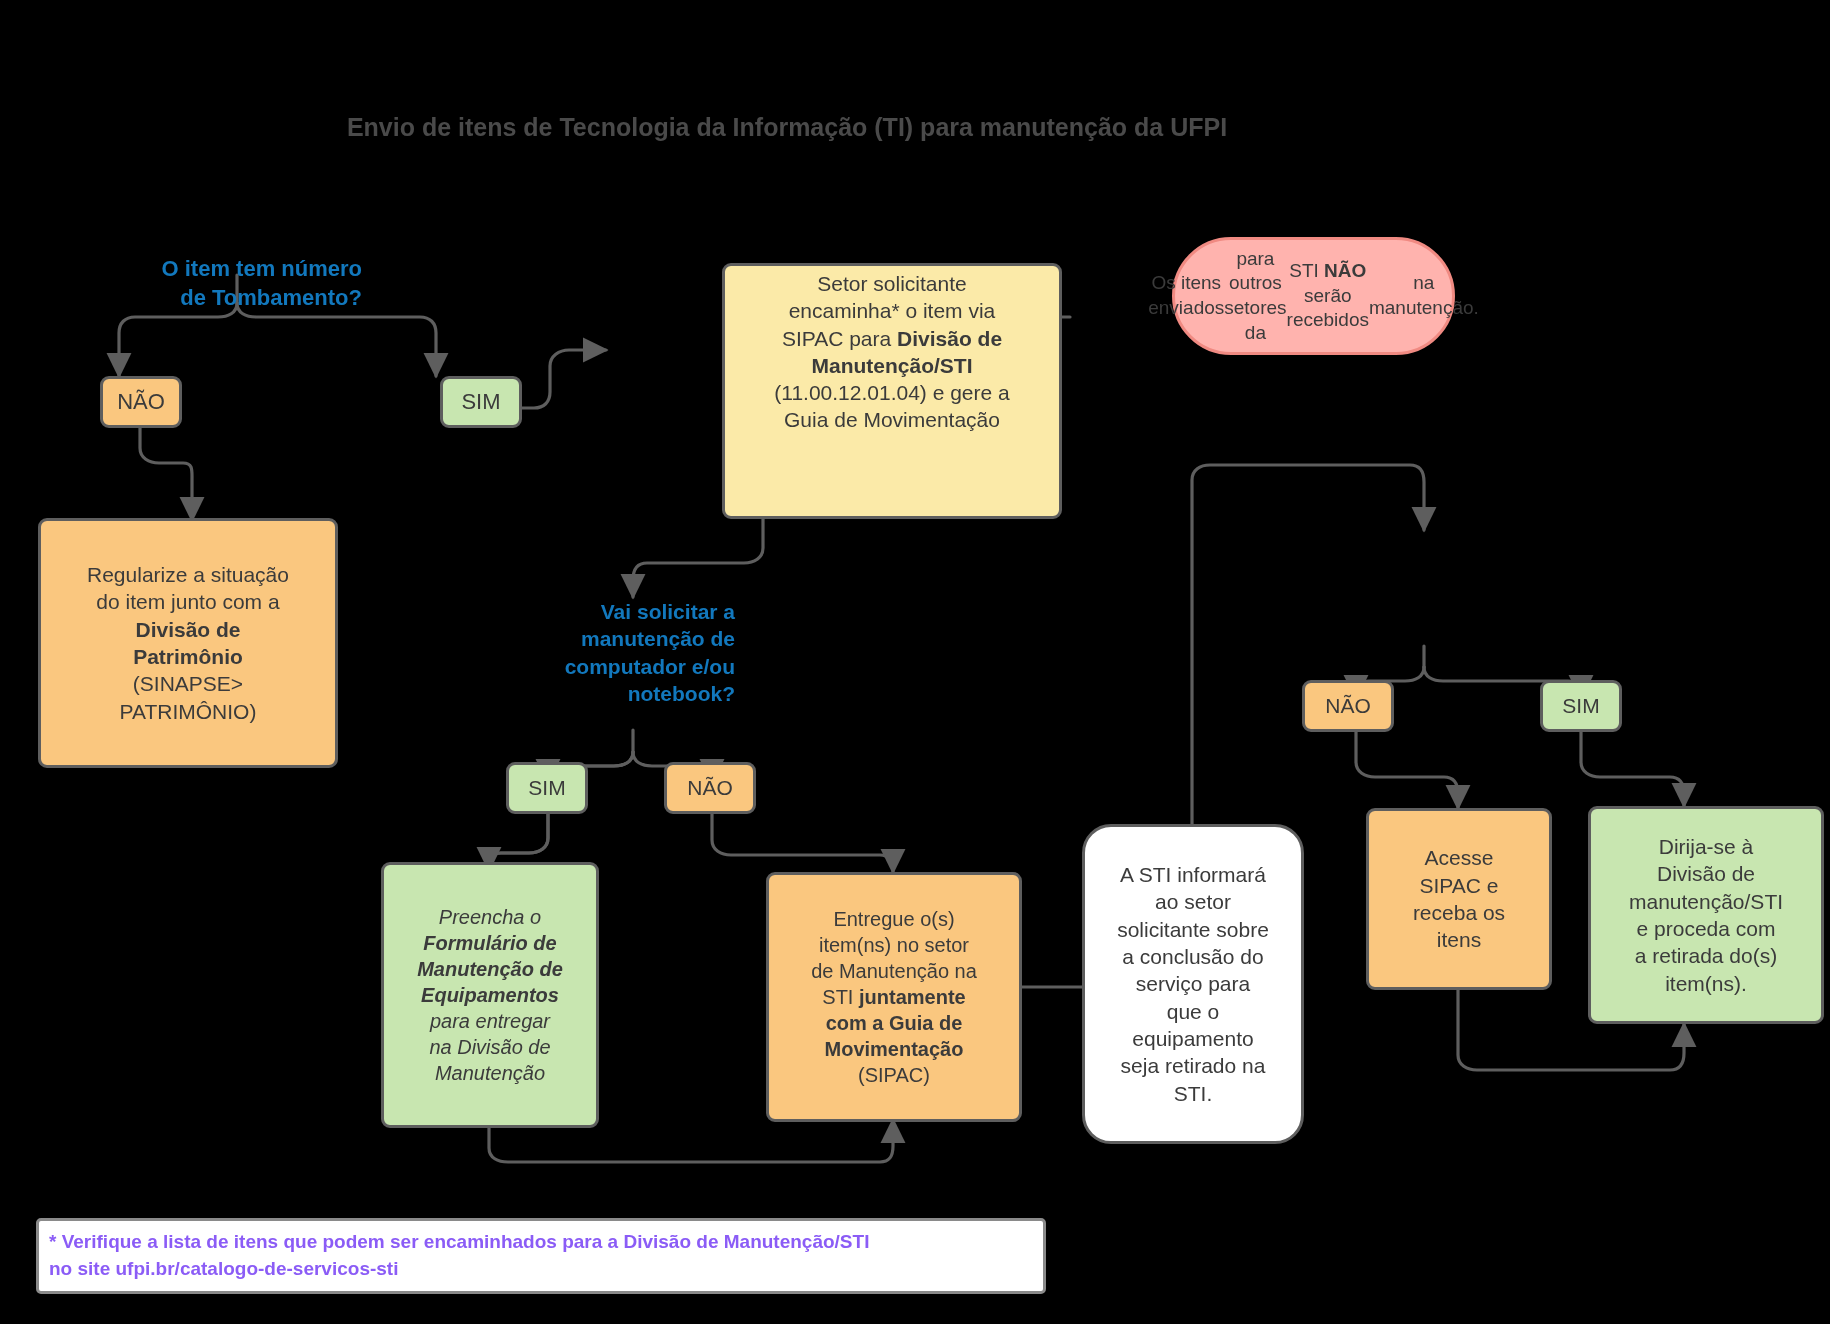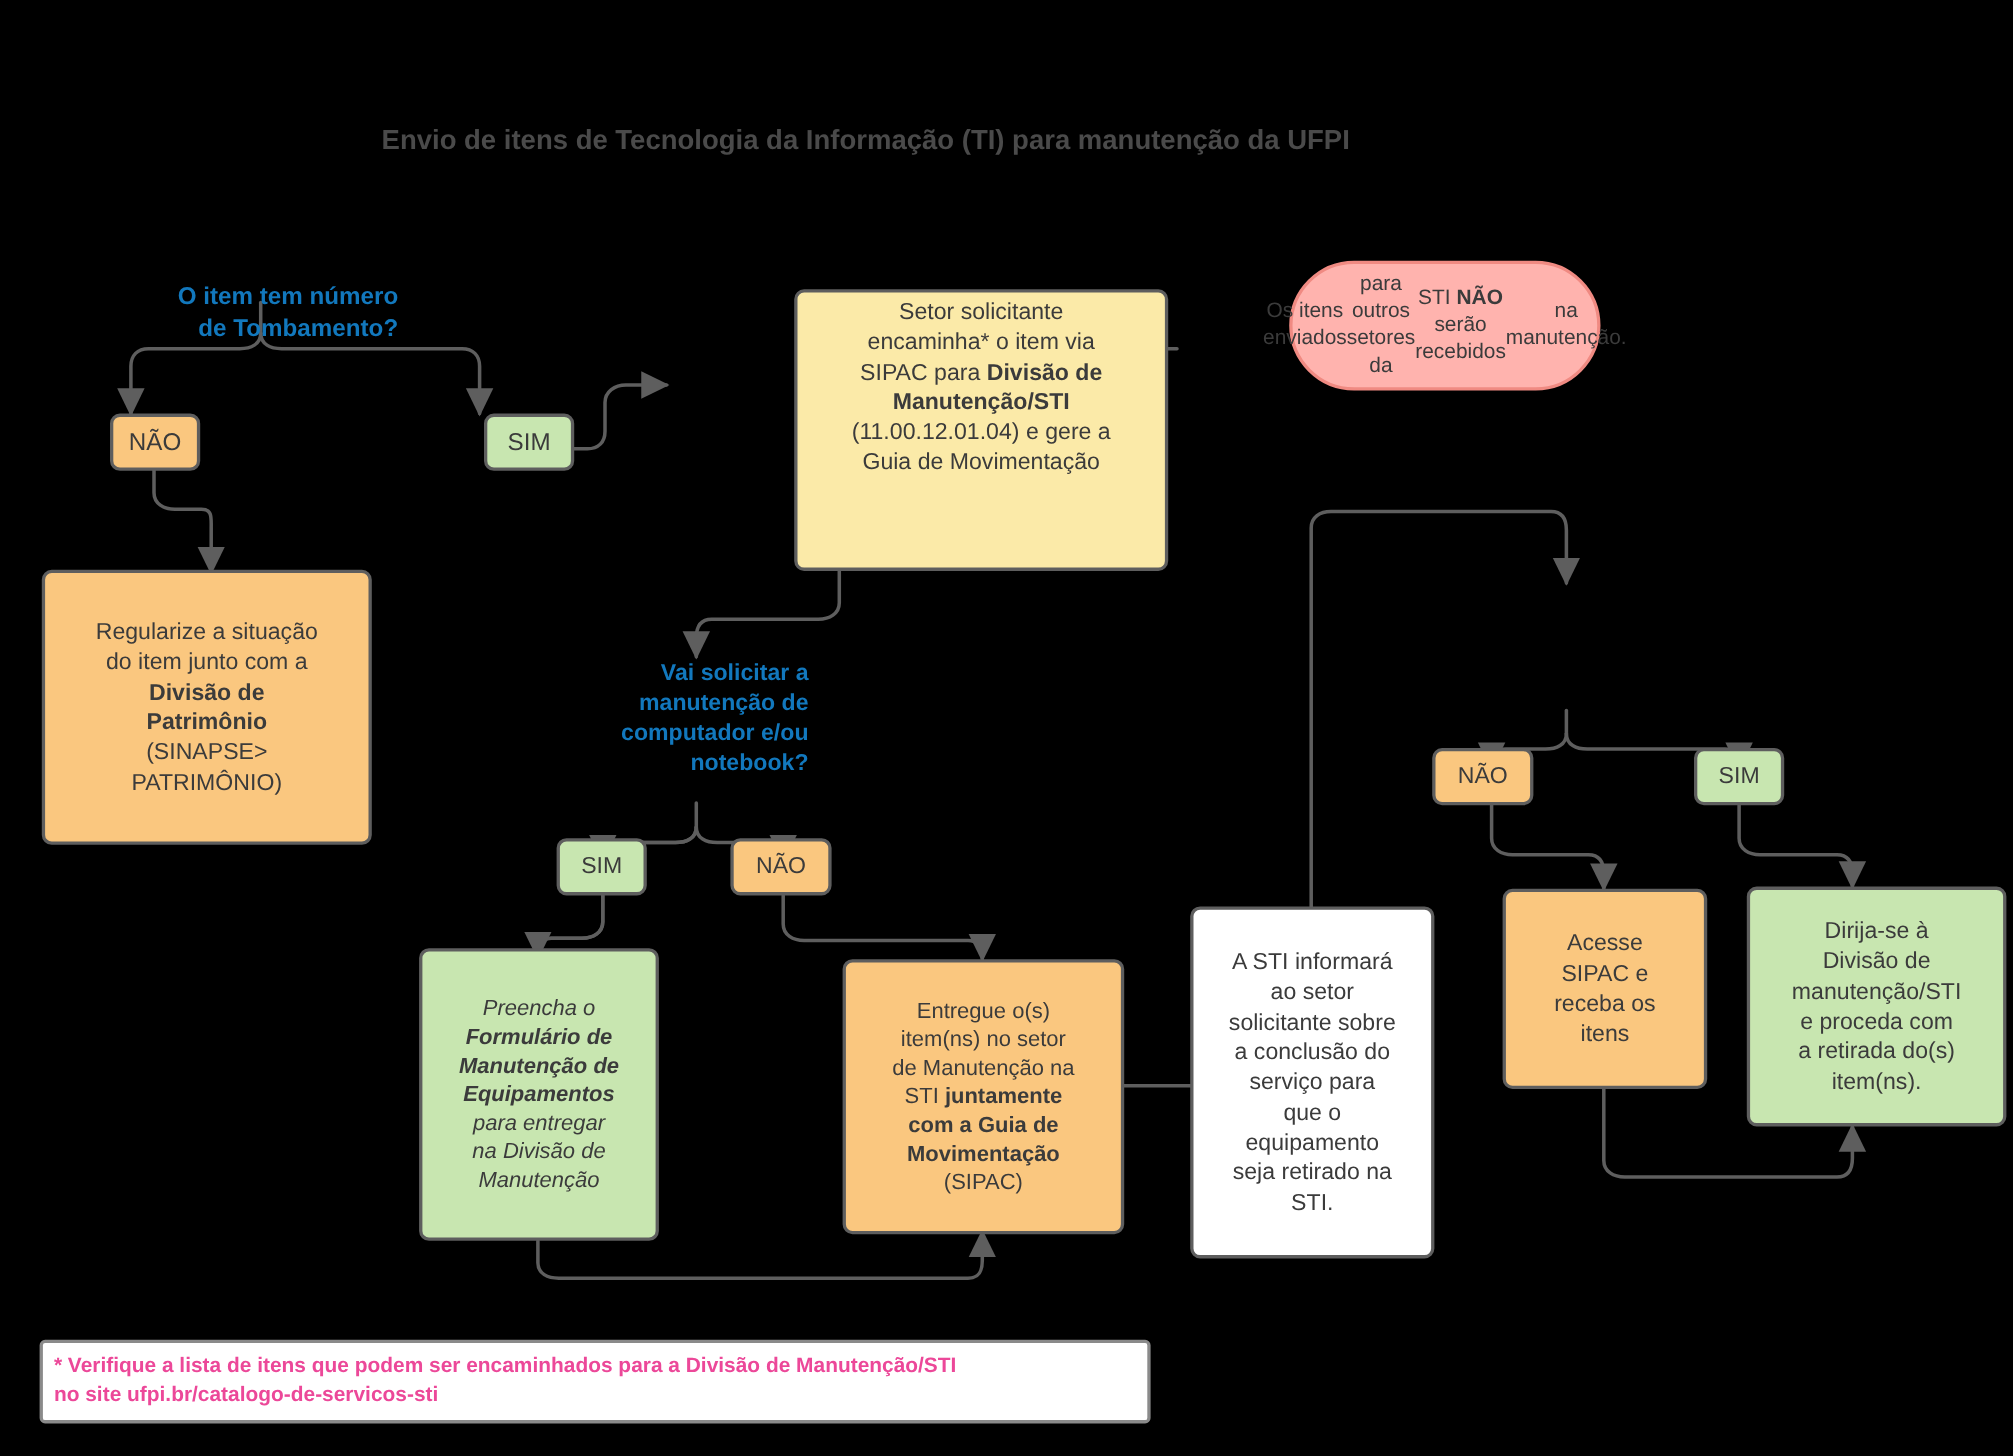--- a/index.html
+++ b/index.html
@@ -32,21 +32,21 @@
     color: #3b3b3b;
     border: 3px solid #5e5e5e;
     border-radius: 9px;
     line-height: 1.30;
     padding: 4px 6px;
     white-space: pre-line;
   }
   .node.orange  { background: #fac77f; }
   .node.green   { background: #c8e6b0; }
   .node.yellow  { background: #fbeaa8; }
-  .node.white   { background: #ffffff; }
+  .node.white   { background: #ffffff; border-radius: 29px; }
   .node.pink    { background: #ffb3ae; border-color: #f08a82; border-radius: 70px; }
 
   .label {
     position: absolute;
     color: #1278bd;
     font-weight: 700;
     text-align: right;
     line-height: 1.30;
     white-space: pre-line;
   }
@@ -56,21 +56,21 @@
     font-weight: 700;
     text-align: center;
     white-space: nowrap;
   }
   #footnote {
     position: absolute;
     box-sizing: border-box;
     background: #ffffff;
     border: 3px solid #8a8a8a;
     border-radius: 5px;
-    color: #ec4899;
+    color: #8b5cf6;
     font-weight: 700;
     text-align: left;
     line-height: 1.40;
     padding: 8px 10px;
     white-space: pre-line;
     font-family: "Liberation Sans", sans-serif;
   }
   .node b { font-weight: 700; }
 </style>
 </head>

